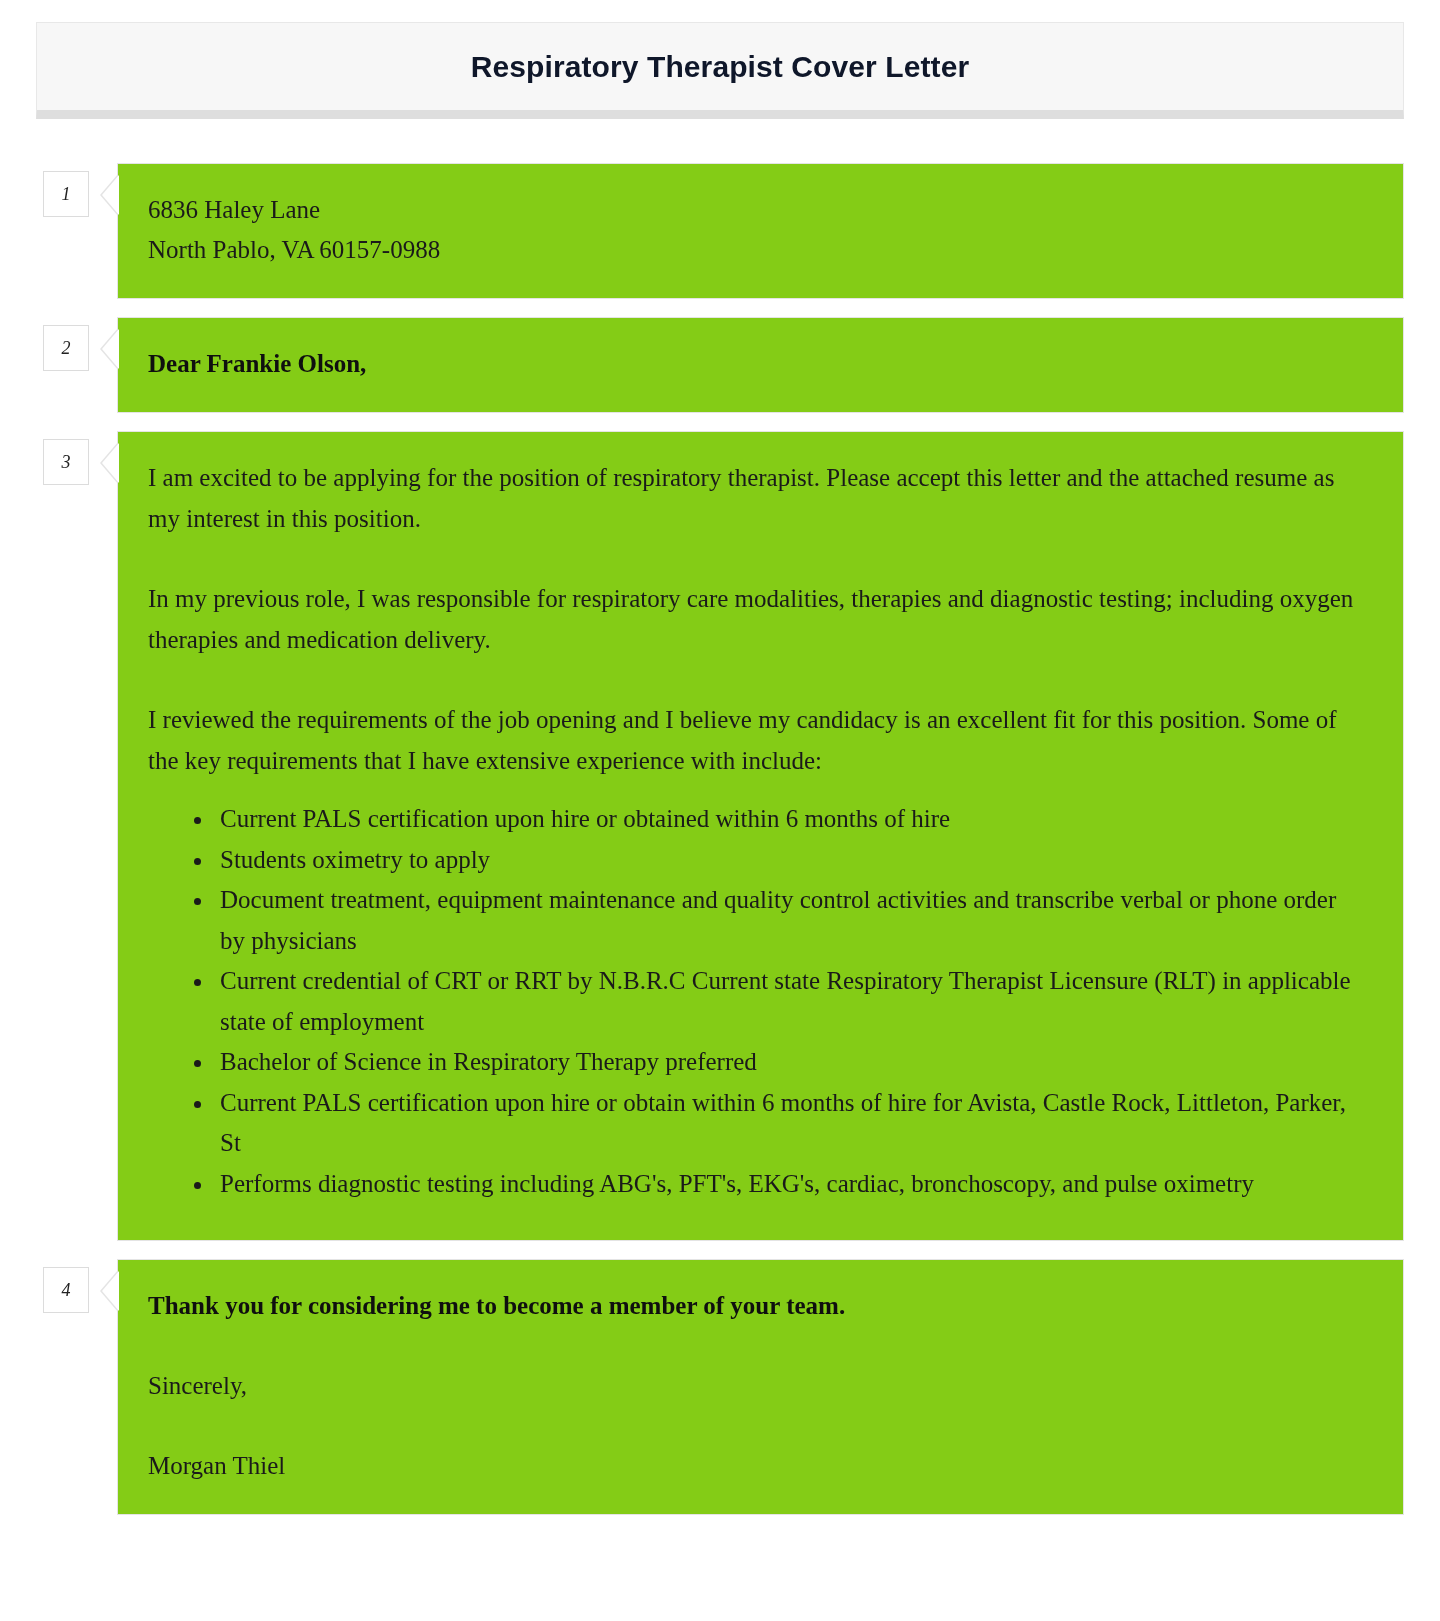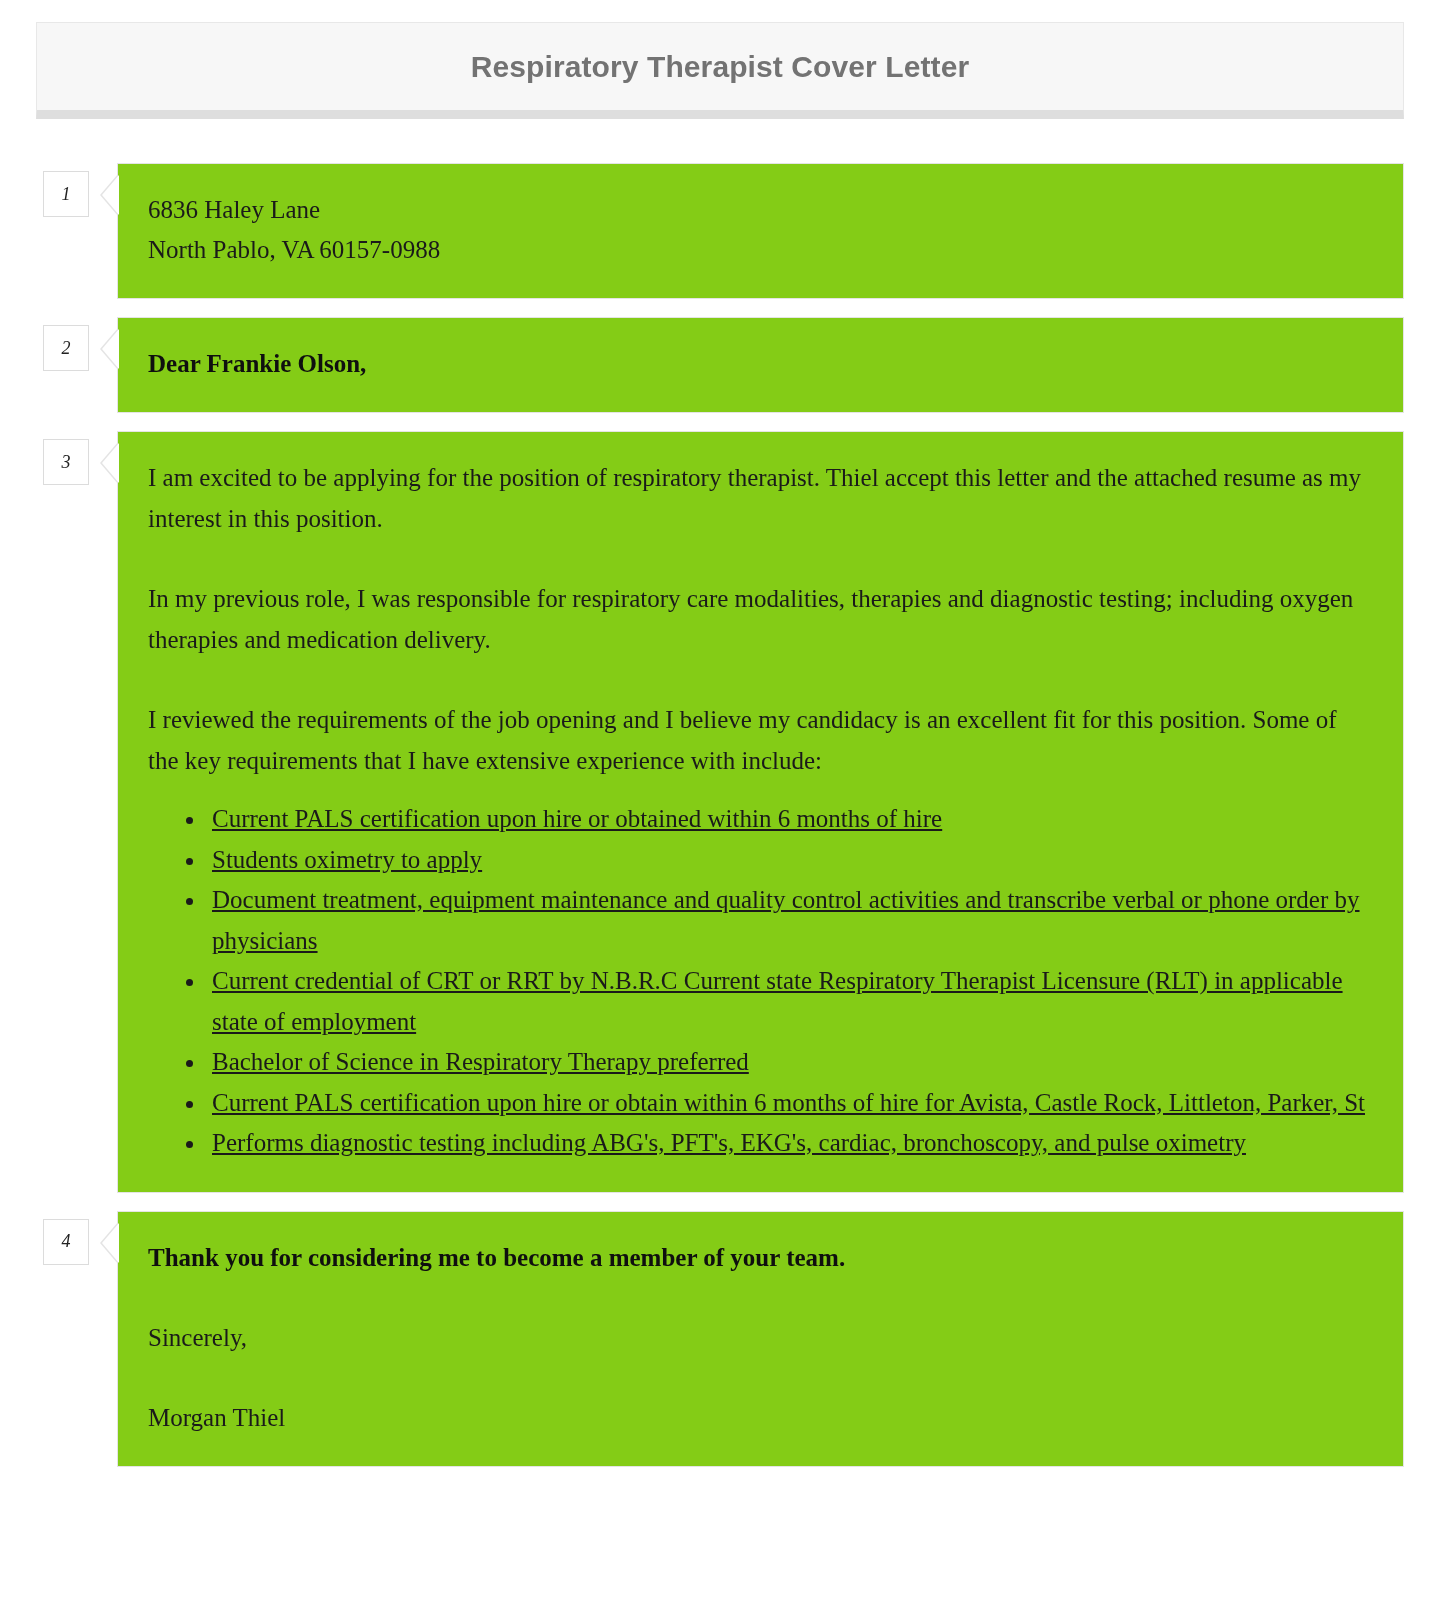--- a/index.html
+++ b/index.html
@@ -30,21 +30,21 @@
     display: flex;
     align-items: center;
     justify-content: center;
     margin-bottom: 44px;
   }
   .doc-header-title {
     font-family: "Liberation Sans", "DejaVu Sans", sans-serif;
     font-weight: bold;
     font-size: 30px;
     letter-spacing: 0.1px;
-    color: #737373;
+    color: #0f172a;
     text-align: center;
   }
 
   
   .block-row {
     position: relative;
     display: flex;
     align-items: flex-start;
     margin-bottom: 18px;
   }
@@ -115,23 +115,22 @@
   .letter-para {
     font-size: 25px;
     line-height: 40.5px;
     color: #1a1a1a;
     margin: 0 0 40px 0;
   }
   .letter-para.tight { margin-bottom: 18px; }
 
   .bullet-list {
     list-style: none;
-    margin: 0;
+    margin: 8px;
     padding: 0 0 0 48px;
-    text-decoration: underline;
   }
   .bullet-list li {
     position: relative;
     font-size: 25px;
     line-height: 40.5px;
     color: #1a1a1a;
     padding-left: 16px;
     margin-bottom: 0;
   }
   .bullet-list li::before {
@@ -174,21 +173,21 @@
     <div class="callout">
       <div class="letter-strong">Dear Frankie Olson,</div>
     </div>
   </div>
 
   <div class="block-row">
     <div class="marker-col">
       <div class="marker-box">3</div>
     </div>
     <div class="callout">
-      <p class="letter-para">I am excited to be applying for the position of respiratory therapist. Thiel accept this letter and the attached resume as my interest in this position.</p>
+      <p class="letter-para">I am excited to be applying for the position of respiratory therapist. Please accept this letter and the attached resume as my interest in this position.</p>
       <p class="letter-para">In my previous role, I was responsible for respiratory care modalities, therapies and diagnostic testing; including oxygen therapies and medication delivery.</p>
       <p class="letter-para tight">I reviewed the requirements of the job opening and I believe my candidacy is an excellent fit for this position. Some of the key requirements that I have extensive experience with include:</p>
       <ul class="bullet-list">
         <li>Current PALS certification upon hire or obtained within 6 months of hire</li>
         <li>Students oximetry to apply</li>
         <li>Document treatment, equipment maintenance and quality control activities and transcribe verbal or phone order by physicians</li>
         <li>Current credential of CRT or RRT by N.B.R.C Current state Respiratory Therapist Licensure (RLT) in applicable state of employment</li>
         <li>Bachelor of Science in Respiratory Therapy preferred</li>
         <li>Current PALS certification upon hire or obtain within 6 months of hire for Avista, Castle Rock, Littleton, Parker, St</li>
         <li>Performs diagnostic testing including ABG's, PFT's, EKG's, cardiac, bronchoscopy, and pulse oximetry</li>

